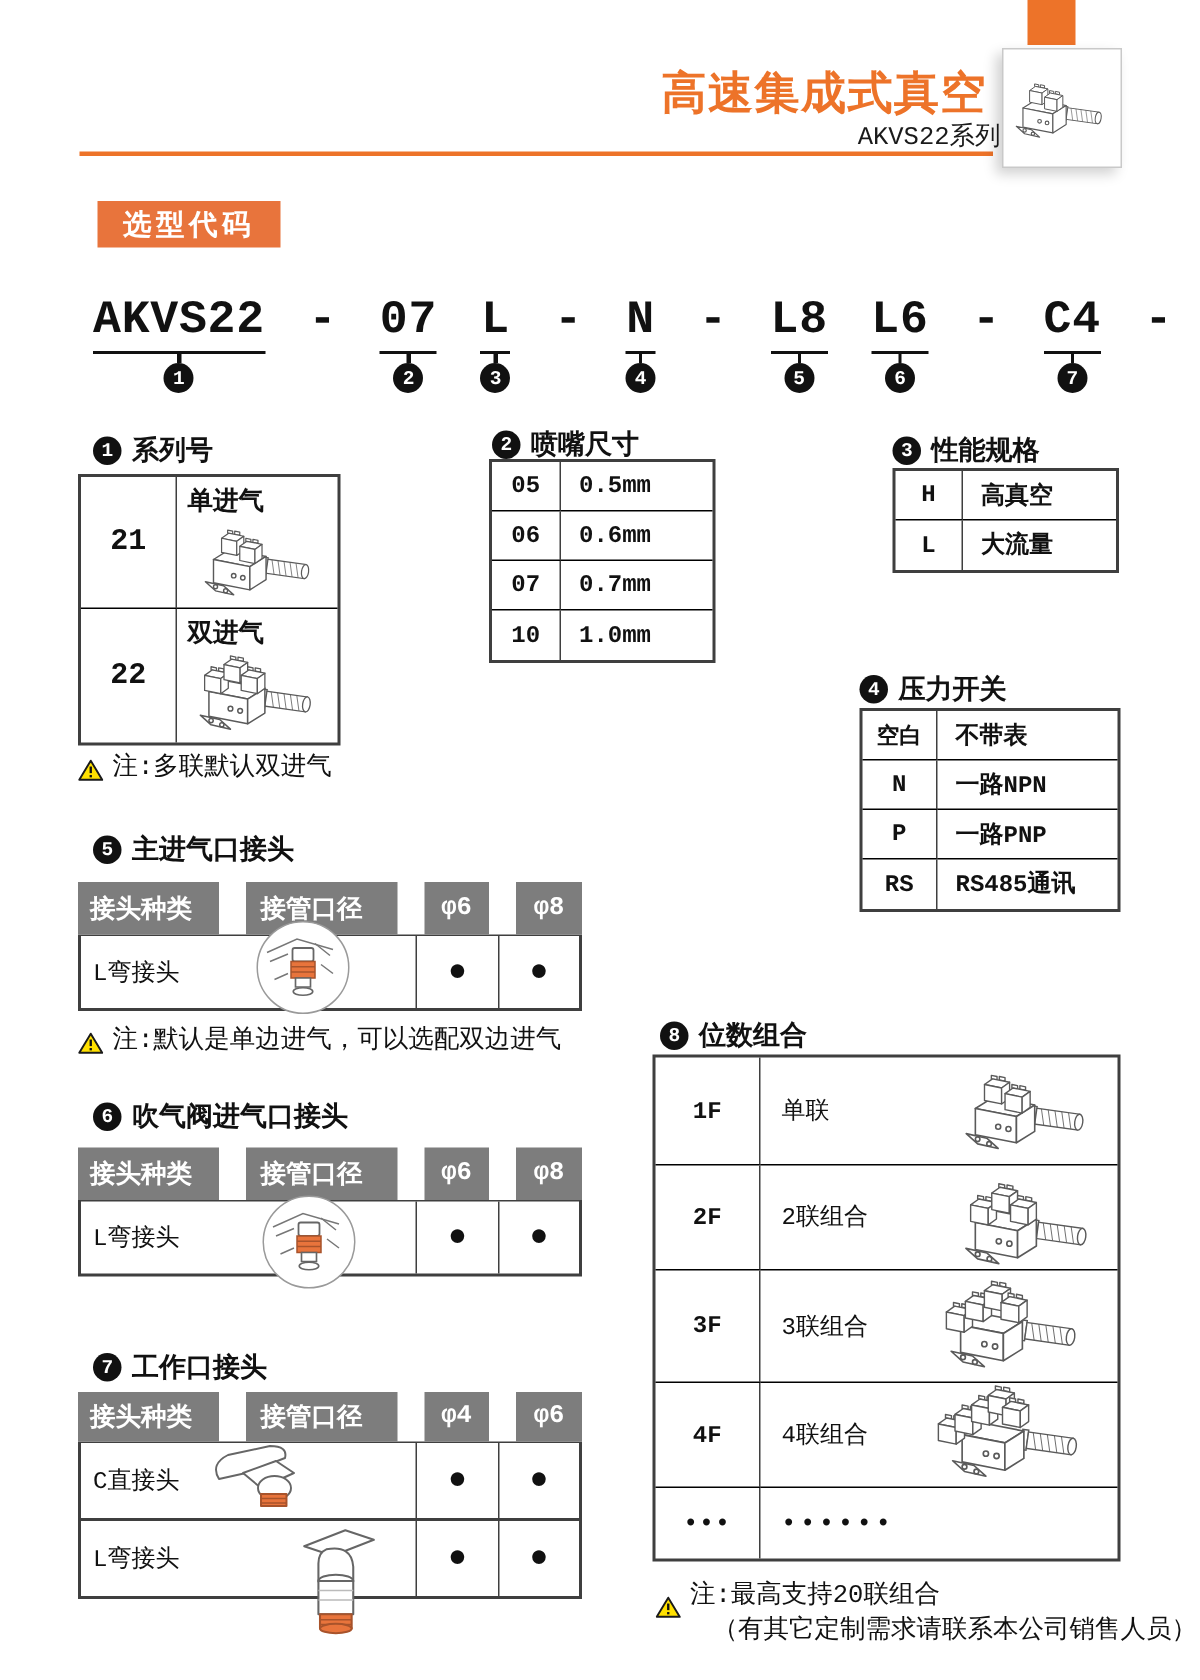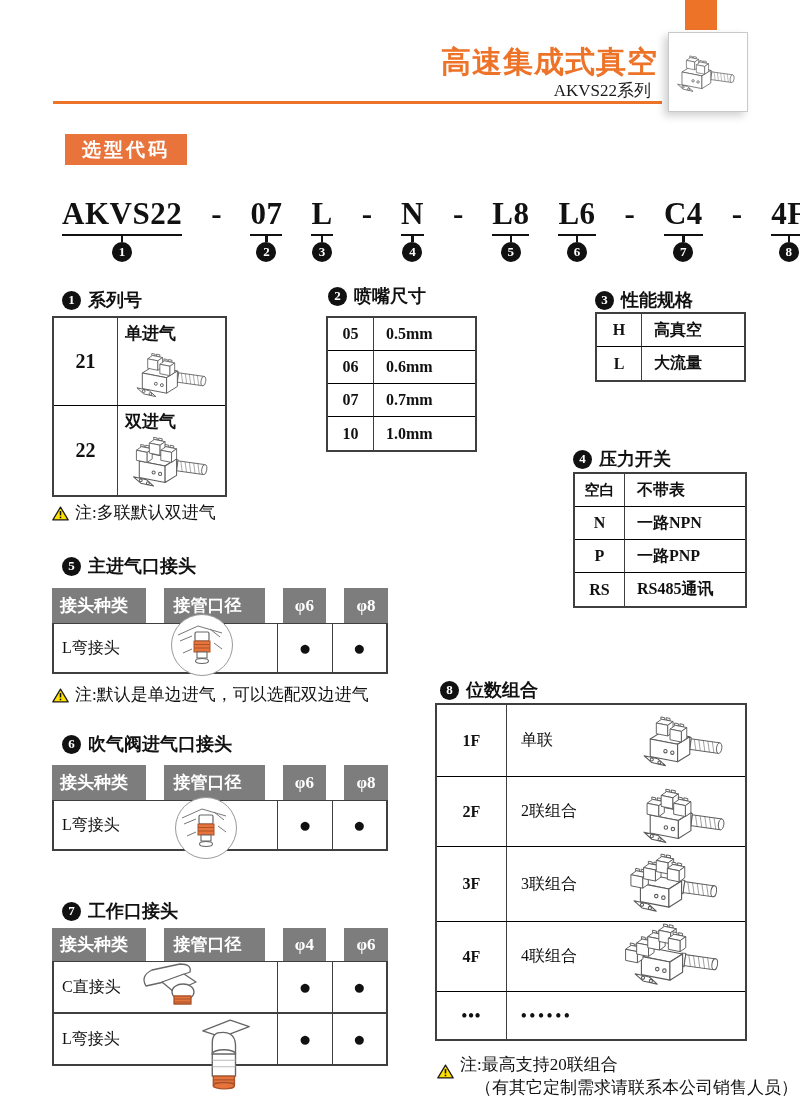--- a/index.html
+++ b/index.html
@@ -1,23 +1,23 @@
 <!DOCTYPE html>
 <html><head>
 <meta charset="utf-8">
 <style>
   html,body{margin:0;padding:0;background:#fff;}
   .page{position:relative;width:800px;height:1120px;background:#fff;overflow:hidden;
-        font-family:Liberation Serif, serif;color:#111;border-radius:29px;}
+        font-family:Liberation Mono, monospace;color:#111;border-radius:29px;}
   .abs{position:absolute;}
 
   
   .top-tab{left:685px;top:0;width:32px;height:30px;background:#ED7329;}
   .doc-title{right:142px;top:42px;font-size:30px;font-weight:bold;color:#ED7329;letter-spacing:1px;white-space:nowrap;}
-  .doc-series{right:149px;top:79px;font-size:17px;color:#1a1a1a;white-space:nowrap;}
+  .doc-series{right:133px;top:79px;font-size:17px;color:#1a1a1a;white-space:nowrap;}
   .head-rule{left:53px;top:101px;width:609px;height:3px;background:#ED7329;}
   .product-box{left:668px;top:32px;width:78px;height:78px;background:#fff;border:1px solid #c9c9c9;
                box-shadow:-4px 4px 8px rgba(0,0,0,0.18);display:flex;align-items:center;justify-content:center;}
 
   
   .badge{left:65px;top:134px;width:122px;height:31px;background:#E8743C;color:#fff;
          font-size:19px;font-weight:bold;letter-spacing:3px;display:flex;align-items:center;justify-content:center;}
 
   
   .mc-row{left:62px;top:198px;display:flex;gap:29px;align-items:flex-start;}
@@ -262,21 +262,21 @@
     <svg width="17" height="15" viewBox="0 0 24 21">
         <use href="#g-warn"></use>
       </svg>
     <span>注:多联默认双进气</span>
   </div>
 
   <div class="abs sec-title" style="left:328px;top:284px;">
     <span class="num-circle">2</span>
     <span>喷嘴尺寸</span>
   </div>
-  <div class="kv-table" style="left:326px;top:316px;width:147px;height:132px;grid-template-columns:46px 1fr;grid-template-rows:repeat(4,1fr);">
+  <div class="kv-table" style="left:326px;top:306px;width:147px;height:132px;grid-template-columns:46px 1fr;grid-template-rows:repeat(4,1fr);">
     <div class="c code">05</div>
     <div class="c val noR">0.5mm</div>
     <div class="c code">06</div>
     <div class="c val noR">0.6mm</div>
     <div class="c code">07</div>
     <div class="c val noR">0.7mm</div>
     <div class="c code noB">10</div>
     <div class="c val noR noB">1.0mm</div>
   </div>
 

